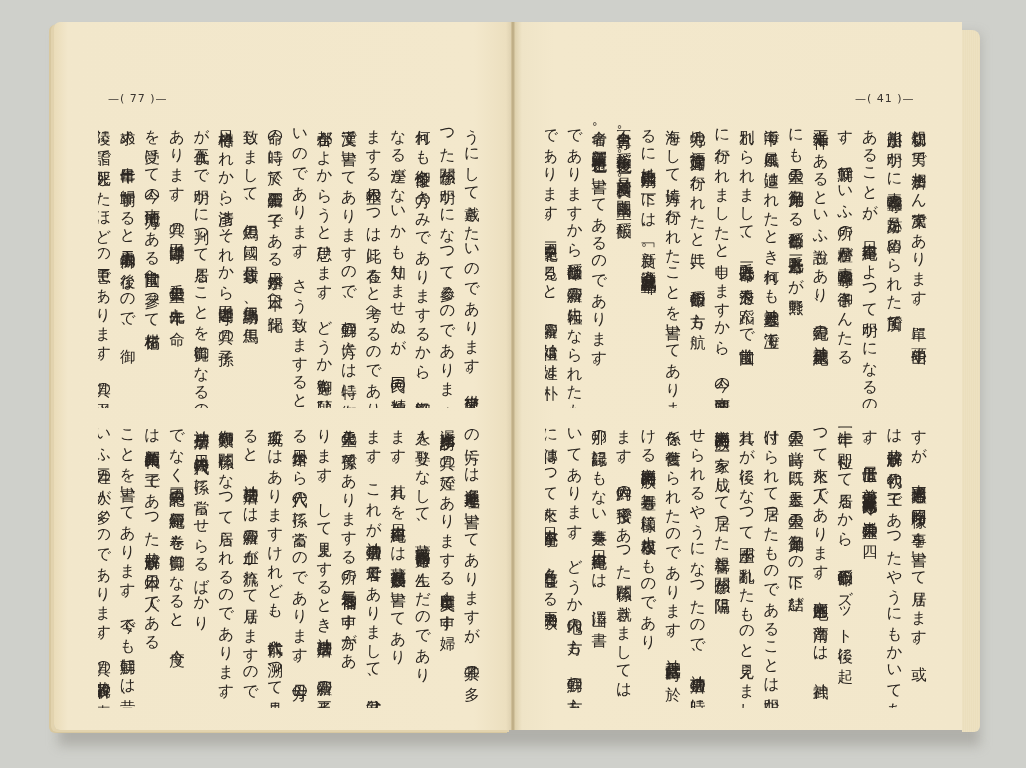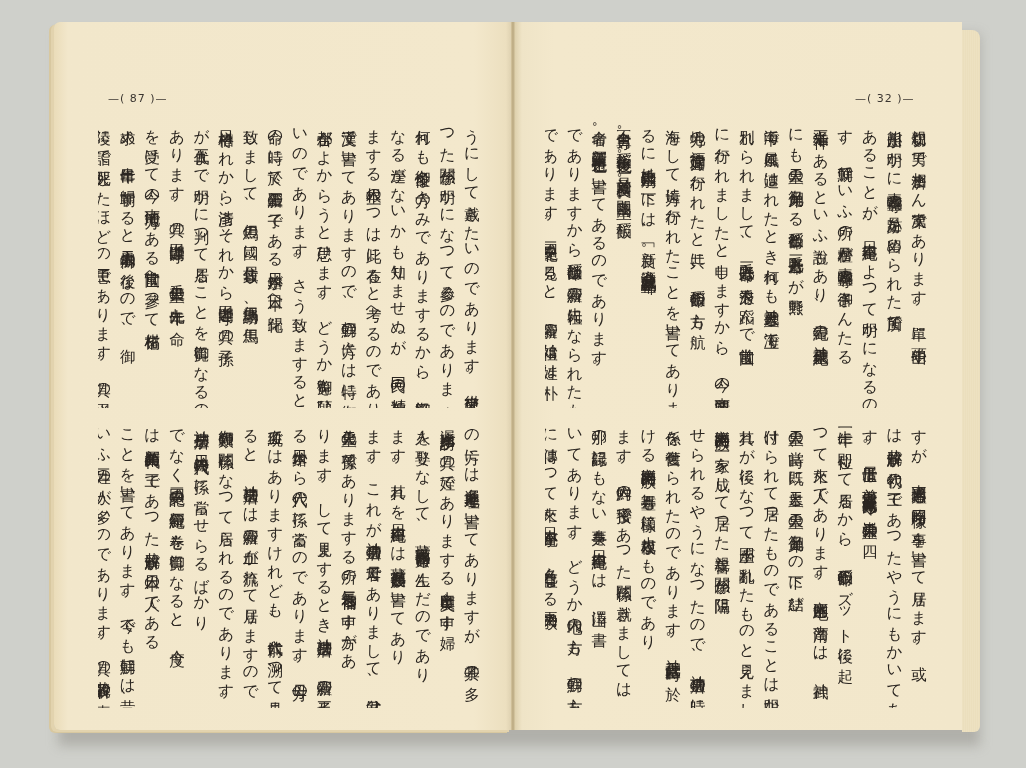--- a/index.html
+++ b/index.html
@@ -62,22 +62,22 @@
 </head>
 <body>
 
 <div class="book-shadow"></div>
 
 <div class="page page-left"></div>
 <div class="page page-right"></div>
 <div class="gutter"></div>
 <div class="page-edges"></div>
 
-<div class="folio folio-left">—( 87 )—</div>
-<div class="folio folio-right">—( 32 )—</div>
+<div class="folio folio-left">—( 77 )—</div>
+<div class="folio folio-right">—( 41 )—</div>
 
 <div class="textblock lt">
     <span class="col">うにして戴きたいのであります。從來思ひよらなか</span>
     <span class="col">つた關係が明かになつて參るのでありま す、恐らく</span>
     <span class="col">何れも御多忙な方々のみでありまするから、御覧に</span>
     <span class="col">なる遑がないかも知りませぬが、同民の精神を養ひ</span>
     <span class="col">まする根本の一つは此に在ると考へるのであります</span>
     <span class="col">漢文で書いてありますので、朝鮮の方々には特に御</span>
     <span class="col">都合がよからうと思ひます。どうか御覧を願ひた</span>
     <span class="col">いのであります。さう致しますると神代の昔大國主</span>

